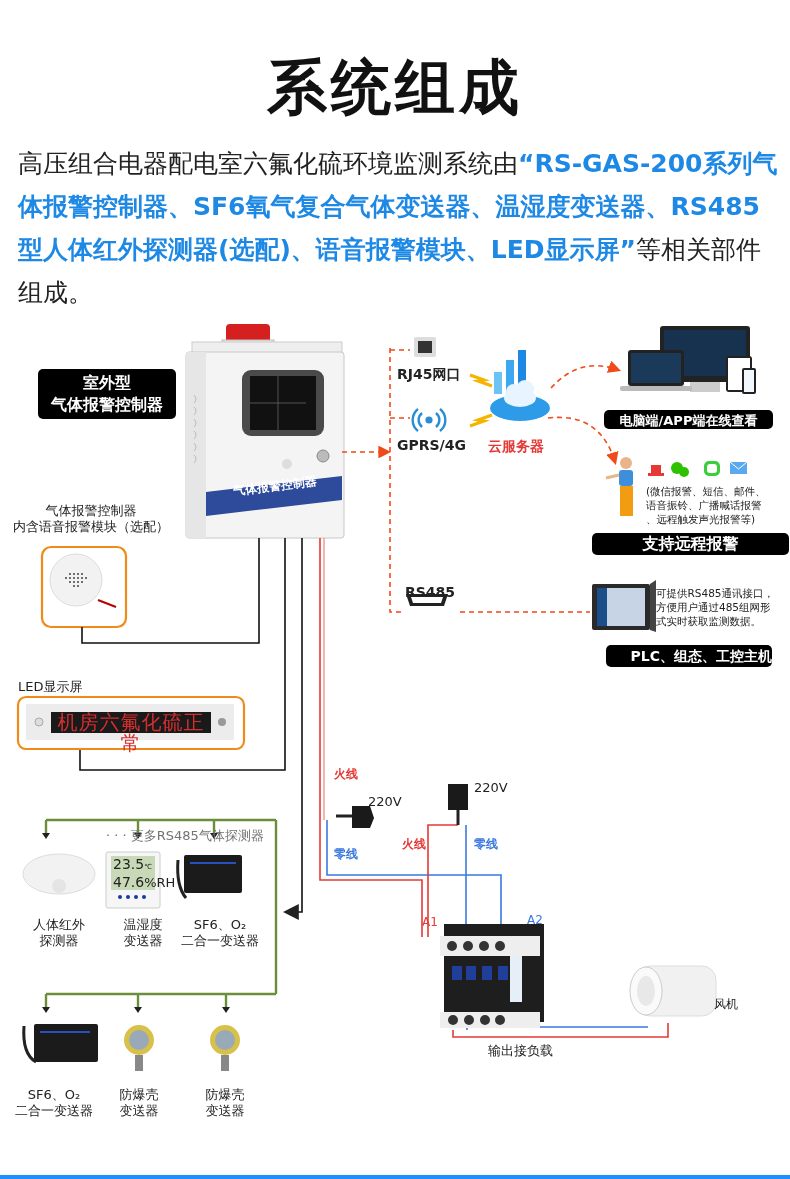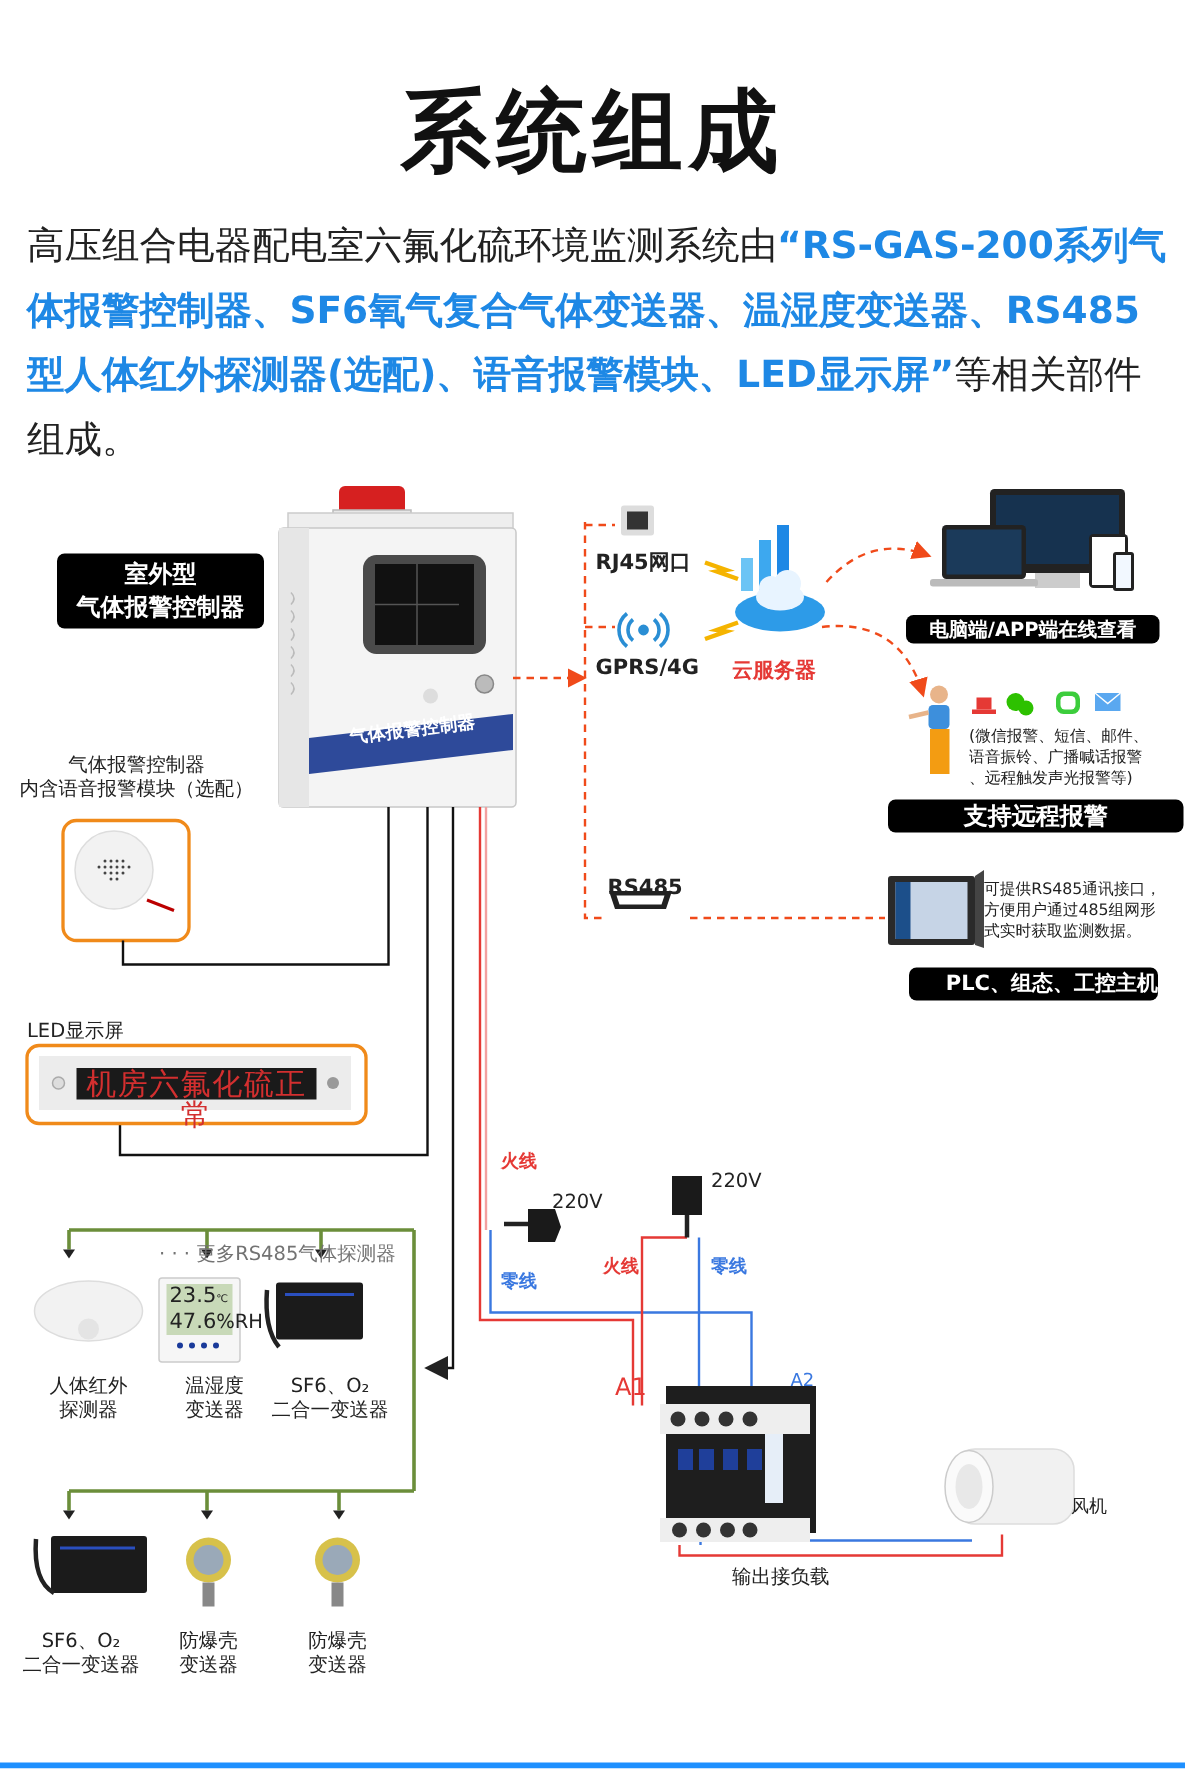--- a/index.html
+++ b/index.html
@@ -347,18 +347,18 @@
   <div>防爆壳</div>
   <div>变送器</div>
 </div>
 
 <div class="abs" style="left:334px;top:766px;color:#e53935;font-size:12px;font-weight:bold;">火线</div>
 <div class="abs" style="left:368px;top:794px;color:#222;font-size:13px;">220V</div>
 <div class="abs" style="left:474px;top:780px;color:#222;font-size:13px;">220V</div>
 <div class="abs" style="left:334px;top:846px;color:#3a78e0;font-size:12px;font-weight:bold;">零线</div>
 <div class="abs" style="left:402px;top:836px;color:#e53935;font-size:12px;font-weight:bold;">火线</div>
 <div class="abs" style="left:474px;top:836px;color:#3a78e0;font-size:12px;font-weight:bold;">零线</div>
-<div class="abs" style="left:410px;top:915px;color:#e53935;font-size:16px;">A1</div>
+<div class="abs" style="left:422px;top:915px;color:#e53935;font-size:12px;">A1</div>
 <div class="abs" style="left:503px;top:913px;color:#3a78e0;font-size:12px;padding-left:24px;">A2</div>
 <div class="abs" style="left:714px;top:996px;color:#222;font-size:12px;">风机</div>
 <div class="abs" style="left:488px;top:1042px;color:#222;font-size:13px;font-weight:normal;">输出接负载</div>
 
 <div class="abs bottom-bar"></div>
 
 </body></html>

